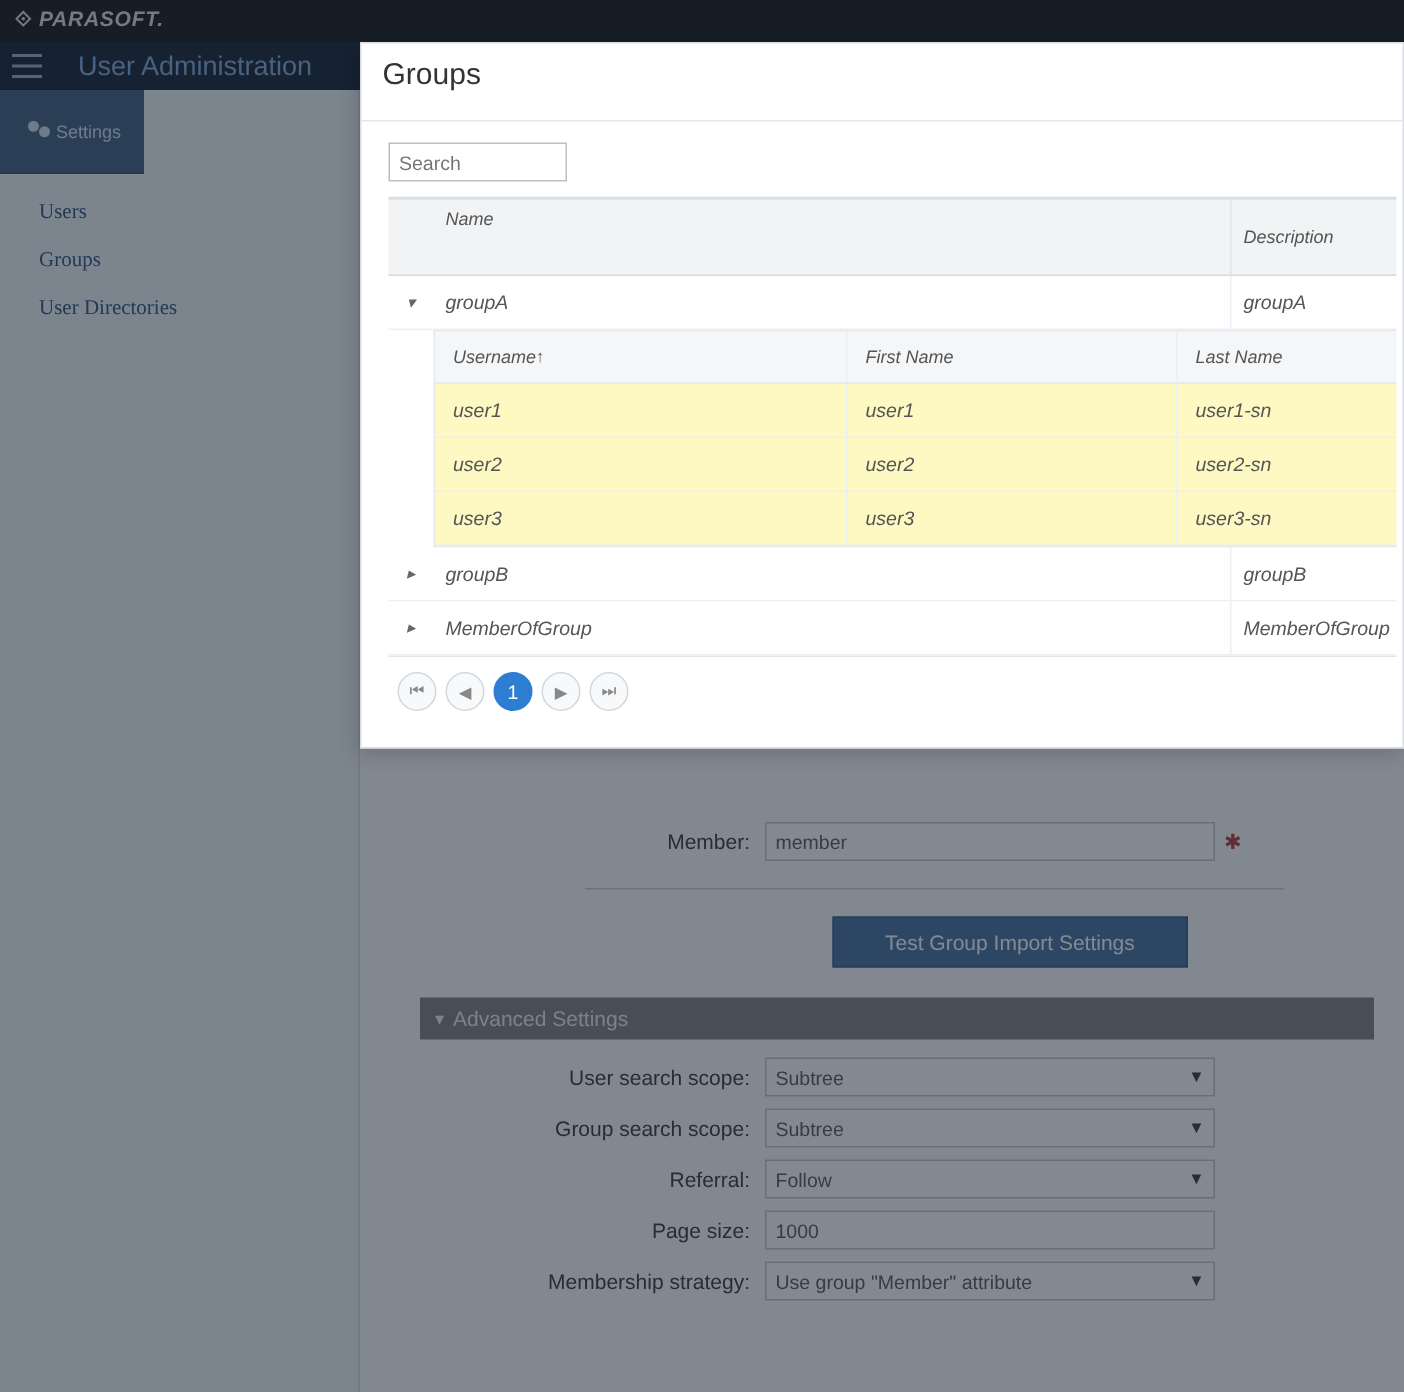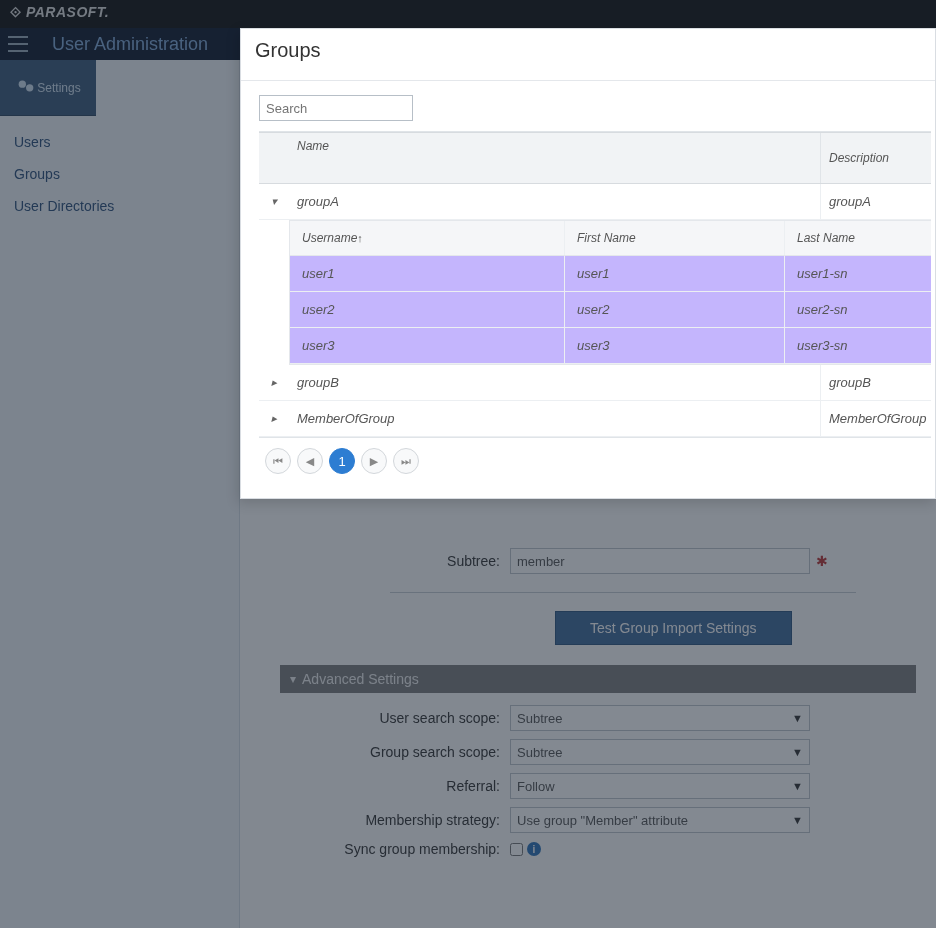--- a/index.html
+++ b/index.html
@@ -60,21 +60,21 @@
   background: #3b5a7a;
   color: #cfe0f0;
   display:flex;
   flex-direction:row;
   align-items:center;
   justify-content:center;
   font-size:12px;
   border-bottom:1px solid #2d4560;
 }
 .gear-icon svg { width:22px; height:18px; fill:#cfe0f0; }
-.sidebar-nav { padding: 10px 0; }
+.sidebar-nav { padding: 10px 12px; font-family: Liberation Serif, serif; }
 .sidebar-item {
   padding: 8px 14px;
   color: #2b4f7a;
   font-size: 14px;
   cursor: pointer;
 }
 .content {
   flex:1;
   background:#fdfdfd;
   position:relative;
@@ -169,21 +169,21 @@
   box-shadow: -2px 4px 12px rgba(0,0,0,0.15);
 }
 .modal-header {
   padding: 10px 14px 18px 14px;
   font-size:20px;
   color:#333;
   border-bottom:1px solid #e4e7eb;
 }
 .modal-body { padding: 14px 4px 20px 18px; }
 .search-box {
-  width:154px;
+  width:119px;
   height:26px;
   border:1px solid #b7bfc7;
   padding:2px 6px;
   font-size:13px;
   color:#14532d;
   margin-bottom:10px;
 }
 .grid {
   border:1px solid #e0e4e8;
   border-left:none;
@@ -236,21 +236,21 @@
 }
 .subhead > div:last-child, .subrow > div:last-child { border-right:none; }
 .c-user { width:275px; display:flex; align-items:center; gap:0; }
 .c-first { width:220px; }
 .c-last { flex:1; }
 .subrow {
   display:flex;
   border-bottom:1px solid #eceff2;
   font-size:13px;
   color:#555;
-  background:#c4b5fd;
+  background:#fef9c3;
 }
 .sort-arrow { font-size:11px; }
 .pager {
   display:flex;
   gap:6px;
   padding:10px 6px 4px 6px;
   align-items:center;
 }
 .pbtn {
   width:26px;height:26px;
@@ -304,21 +304,21 @@
     <div class="sidebar-nav">
       <div class="sidebar-item">Users</div>
       <div class="sidebar-item">Groups</div>
       <div class="sidebar-item">User Directories</div>
     </div>
   </div>
 
   <div class="content">
     <div class="bg-form">
       <div class="form-row">
-        <label>Subtree:</label>
+        <label>Member:</label>
         <input type="text" value="member" style="">
         <span class="req">✱</span>
       </div>
       <div class="divider-line"></div>
       <button class="test-btn">Test Group Import Settings</button>
 
       <div class="adv-header">
         <span class="chev">▾</span>
         <span>Advanced Settings</span>
       </div>
@@ -338,30 +338,29 @@
         </div>
       </div>
       <div class="form-row">
         <label>Referral:</label>
         <div class="select">
           <span>Follow</span>
             <span class="caret">▼</span>
         </div>
       </div>
       <div class="form-row">
+        <label>Page size:</label>
+        <input type="text" value="1000" style="">
+      </div>
+      <div class="form-row">
         <label>Membership strategy:</label>
         <div class="select">
           <span>Use group "Member" attribute</span>
             <span class="caret">▼</span>
         </div>
-      </div>
-      <div class="form-row">
-        <label>Sync group membership:</label>
-        <input type="checkbox" style="">
-        <span class="info-icon">i</span>
       </div>
     </div>
   </div>
 </div>
 
 <div class="dim"></div>
 
 <div class="modal">
   <div class="modal-header">Groups</div>
   <div class="modal-body">

